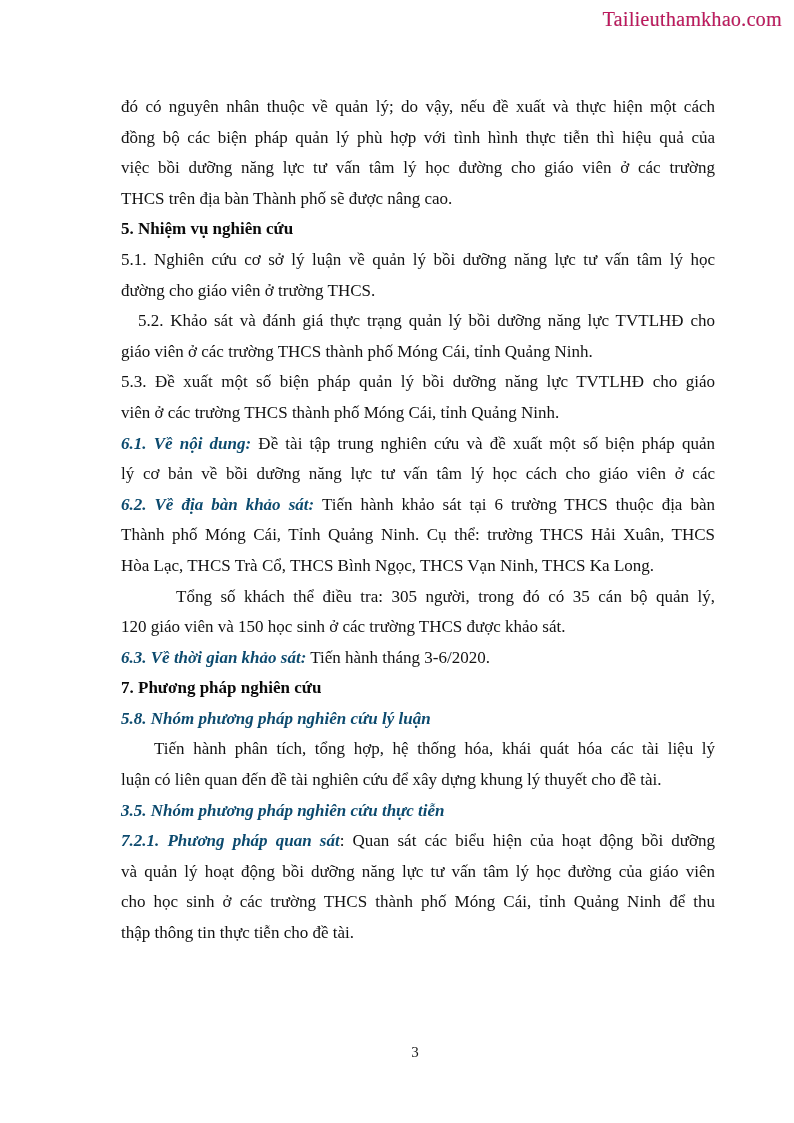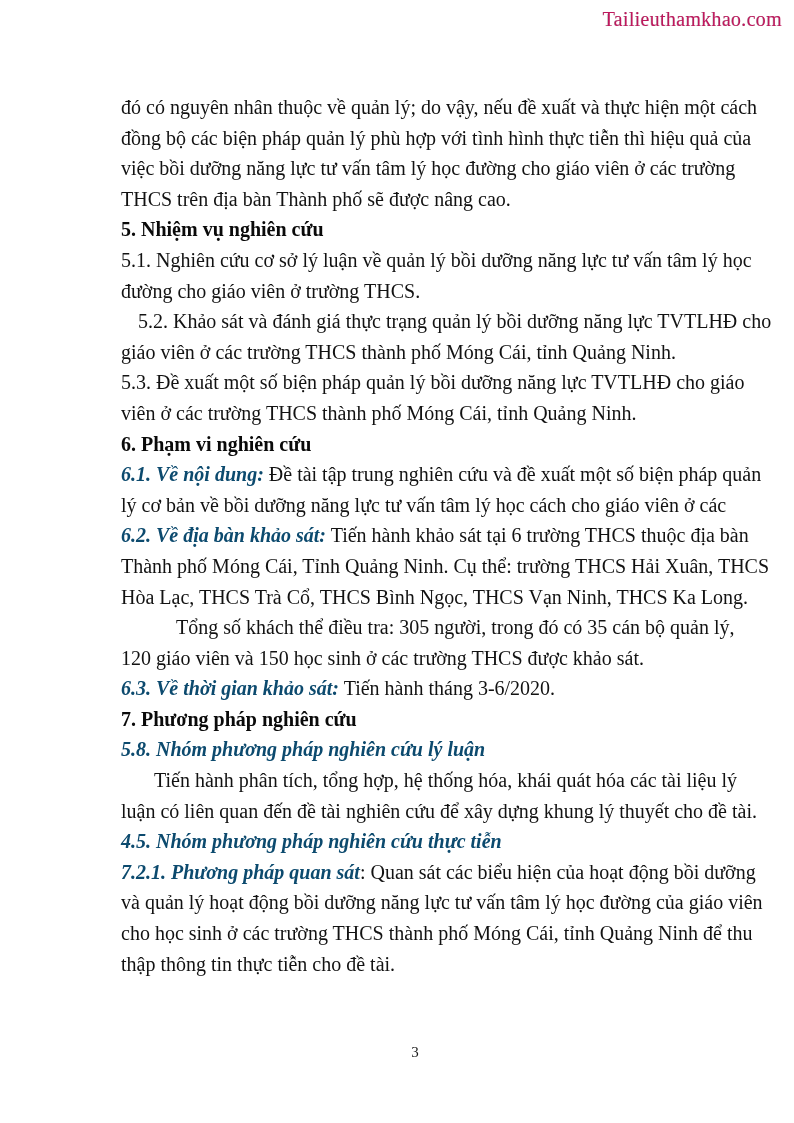--- a/index.html
+++ b/index.html
@@ -22,21 +22,21 @@
   }
   .doc-body {
     position: absolute;
     top: 92px;
     left: 121px;
     width: 594px;
   }
   .line {
     height: 30.6px;
     line-height: 30.6px;
-    font-size: 20px;
+    font-size: 17px;
     white-space: nowrap;
     overflow: visible;
   }
   .line.just {
     text-align: justify;
     text-align-last: justify;
     text-justify: inter-word;
   }
   .line.left {
     text-align: right;
@@ -65,33 +65,32 @@
     <div class="line just"><span class="seg regular">đồng bộ các biện pháp quản lý phù hợp với tình hình thực tiễn thì hiệu quả của</span></div>
     <div class="line just"><span class="seg regular">việc bồi dưỡng năng lực tư vấn tâm lý học đường cho giáo viên ở các trường</span></div>
     <div class="line left"><span class="seg regular">THCS trên địa bàn Thành phố sẽ được nâng cao.</span></div>
     <div class="line left"><span class="seg bold">5. Nhiệm vụ nghiên cứu</span></div>
     <div class="line just"><span class="seg regular">5.1. Nghiên cứu cơ sở lý luận về quản lý bồi dưỡng năng lực tư vấn tâm lý học</span></div>
     <div class="line left"><span class="seg regular">đường cho giáo viên ở trường THCS.</span></div>
     <div class="line just" style="padding-left: 5px; margin-left: 12px;"><span class="seg regular">5.2. Khảo sát và đánh giá thực trạng quản lý bồi dưỡng năng lực TVTLHĐ cho</span></div>
     <div class="line left"><span class="seg regular">giáo viên ở các trường THCS thành phố Móng Cái, tỉnh Quảng Ninh.</span></div>
     <div class="line just"><span class="seg regular">5.3. Đề xuất một số biện pháp quản lý bồi dưỡng năng lực TVTLHĐ cho giáo</span></div>
     <div class="line left"><span class="seg regular">viên ở các trường THCS thành phố Móng Cái, tỉnh Quảng Ninh.</span></div>
-    <div class="line left"><span class="seg bold">6. Phạm vi nghiên cứu</span></div>
     <div class="line just"><span class="seg bolditalic">6.1. Về nội dung:</span><span class="seg regular"> Đề tài tập trung nghiên cứu và đề xuất một số biện pháp quản</span></div>
     <div class="line just"><span class="seg regular">lý cơ bản về bồi dưỡng năng lực tư vấn tâm lý học cách cho giáo viên ở các</span></div>
     <div class="line just"><span class="seg bolditalic">6.2. Về địa bàn khảo sát:</span><span class="seg regular"> Tiến hành khảo sát tại 6 trường THCS thuộc địa bàn</span></div>
     <div class="line just"><span class="seg regular">Thành phố Móng Cái, Tỉnh Quảng Ninh. Cụ thể: trường THCS Hải Xuân, THCS</span></div>
     <div class="line left"><span class="seg regular">Hòa Lạc, THCS Trà Cổ, THCS Bình Ngọc, THCS Vạn Ninh, THCS Ka Long.</span></div>
     <div class="line just" style="padding-left: 55px;"><span class="seg regular">Tổng số khách thể điều tra: 305 người, trong đó có 35 cán bộ quản lý,</span></div>
     <div class="line left"><span class="seg regular">120 giáo viên và 150 học sinh ở các trường THCS được khảo sát.</span></div>
     <div class="line left"><span class="seg bolditalic">6.3. Về thời gian khảo sát:</span><span class="seg regular"> Tiến hành tháng 3-6/2020.</span></div>
     <div class="line left"><span class="seg bold">7. Phương pháp nghiên cứu</span></div>
     <div class="line left"><span class="seg bolditalic">5.8. Nhóm phương pháp nghiên cứu lý luận</span></div>
     <div class="line just" style="padding-left: 33px;"><span class="seg regular">Tiến hành phân tích, tổng hợp, hệ thống hóa, khái quát hóa các tài liệu lý</span></div>
     <div class="line left"><span class="seg regular">luận có liên quan đến đề tài nghiên cứu để xây dựng khung lý thuyết cho đề tài.</span></div>
-    <div class="line left"><span class="seg bolditalic">4.5. Nhóm phương pháp nghiên cứu thực tiễn</span></div>
+    <div class="line left"><span class="seg bolditalic">3.5. Nhóm phương pháp nghiên cứu thực tiễn</span></div>
     <div class="line just"><span class="seg bolditalic">7.2.1. Phương pháp quan sát</span><span class="seg regular">: Quan sát các biểu hiện của hoạt động bồi dưỡng</span></div>
     <div class="line just"><span class="seg regular">và quản lý hoạt động bồi dưỡng năng lực tư vấn tâm lý học đường của giáo viên</span></div>
     <div class="line just"><span class="seg regular">cho học sinh ở các trường THCS thành phố Móng Cái, tỉnh Quảng Ninh để thu</span></div>
     <div class="line left"><span class="seg regular">thập thông tin thực tiễn cho đề tài.</span></div>
   </main>
 
 <div class="page-number">3</div>
 
 </body></html>

